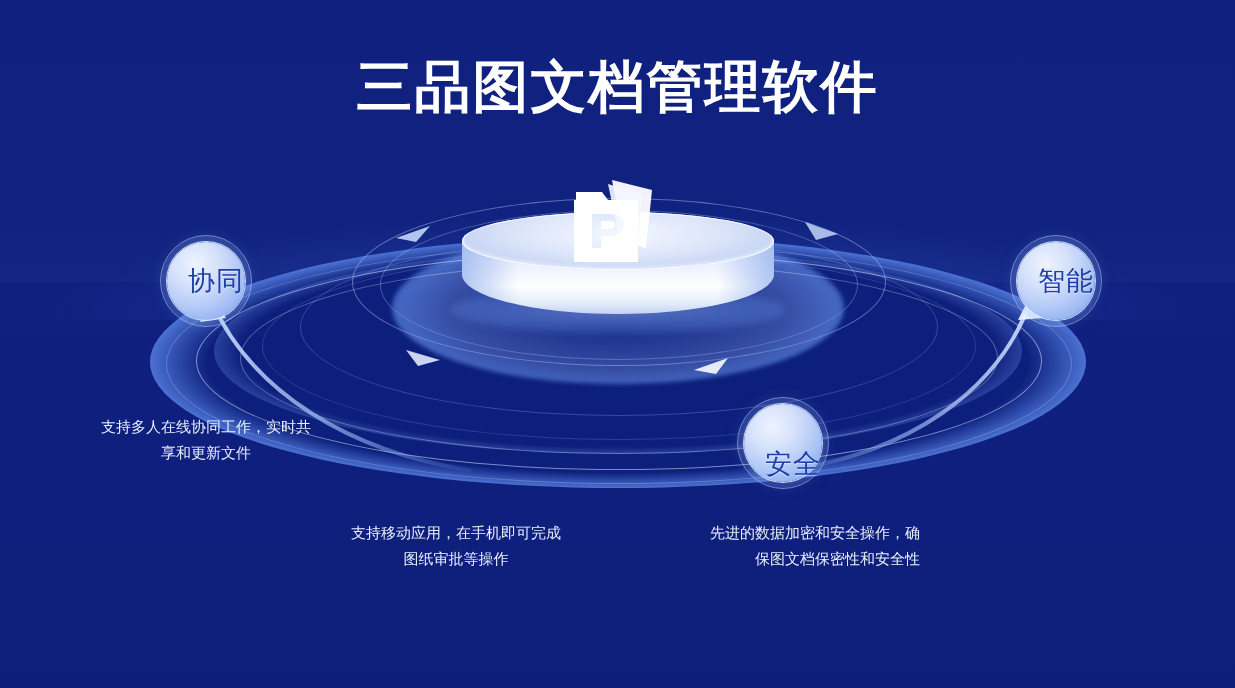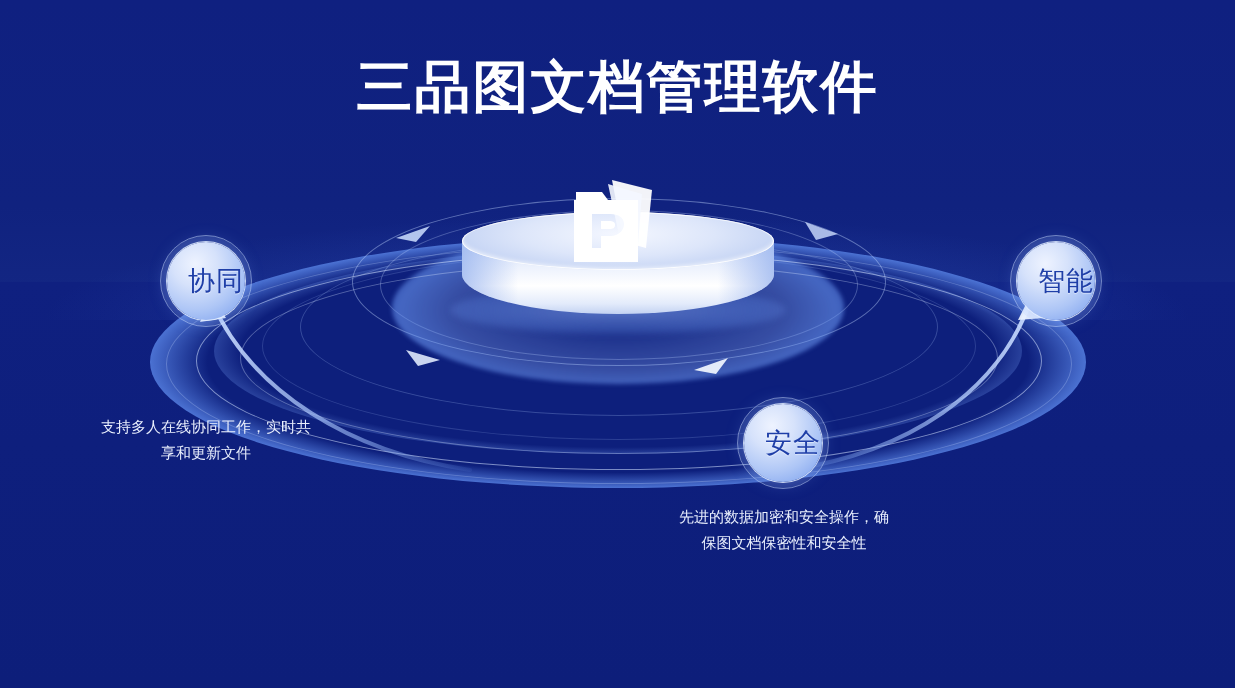--- a/index.html
+++ b/index.html
@@ -271,36 +271,36 @@
     color: #1f3fa8;
     font-size: 27px;
     font-weight: 500;
     letter-spacing: 1px;
     font-family: "Liberation Sans", "DejaVu Sans", sans-serif;
     text-shadow: 0 1px 1px rgba(255,255,255,0.55);
     margin-left: 20px;
   }
   #node-0 { left: 167px; top: 242px; }
   #node-1 { left: 414px; top: 404px; }
-  #node-2 { left: 744px; top: 404px; }
+  #node-2 { left: 744px; top: 404px; align-items: flex-end; }
   #node-3 { left: 1017px; top: 242px; }
 
   
   .caption {
     position: absolute;
     color: #e9effd;
     font-size: 15px;
     line-height: 26px;
     text-align: center;
     font-family: "Liberation Sans", "DejaVu Sans", sans-serif;
     white-space: pre-line;
   }
   #cap-0 { left: 70px;  top: 414px; width: 272px; }
   #cap-1 { left: 320px; top: 520px; width: 272px; }
-  #cap-2 { left: 648px; top: 504px; width: 272px; }
+  #cap-2 { left: 648px; top: 520px; width: 272px; text-align: right; }
   #cap-3 { left: 900px; top: 414px; width: 280px; }
 </style>
 </head>
 <body>
 
 <div id="stage">
 
   <div class="bg-base"></div>
   <div class="bg-lower"></div>
   <div class="bg-horizon-glow"></div>
@@ -378,16 +378,18 @@
     <span class="ring-deco"></span>
     <span class="label">安全</span>
   </div>
   <div class="node" id="node-3">
     <span class="ring-deco"></span>
     <span class="label">智能</span>
   </div>
 
   <div class="caption" id="cap-0">支持多人在线协同工作，实时共
 享和更新文件</div>
+  <div class="caption" id="cap-1">支持移动应用，在手机即可完成
+图纸审批等操作</div>
   <div class="caption" id="cap-2">先进的数据加密和安全操作，确
 保图文档保密性和安全性</div>
 
 </div>
 
 </body></html>

